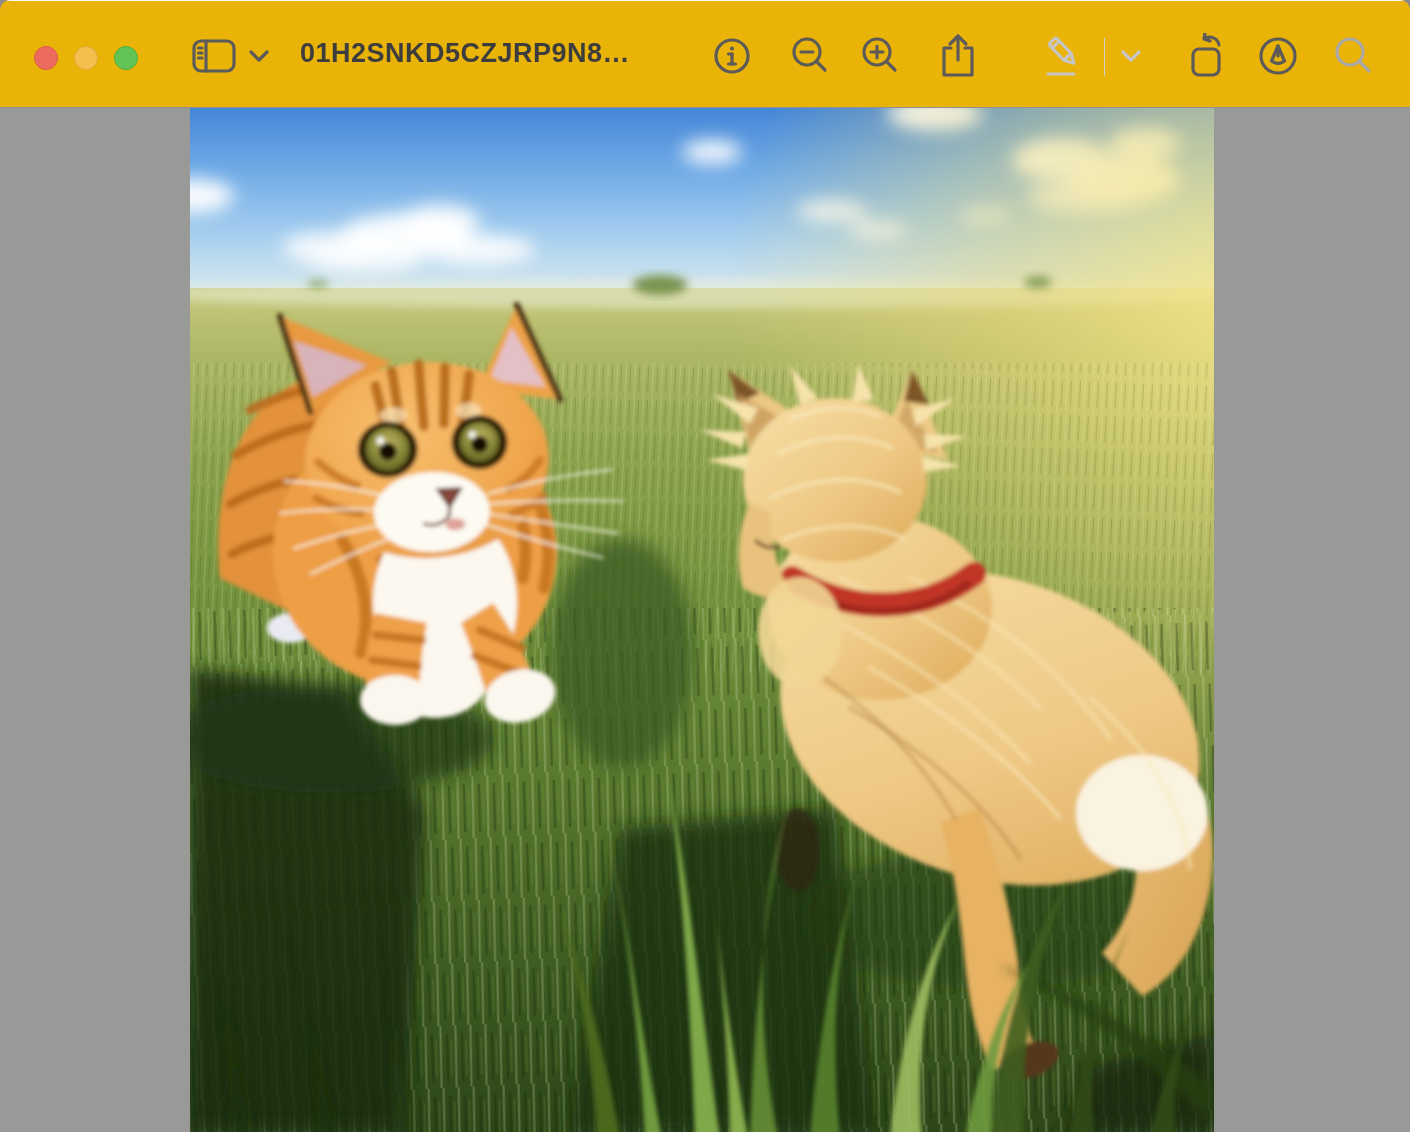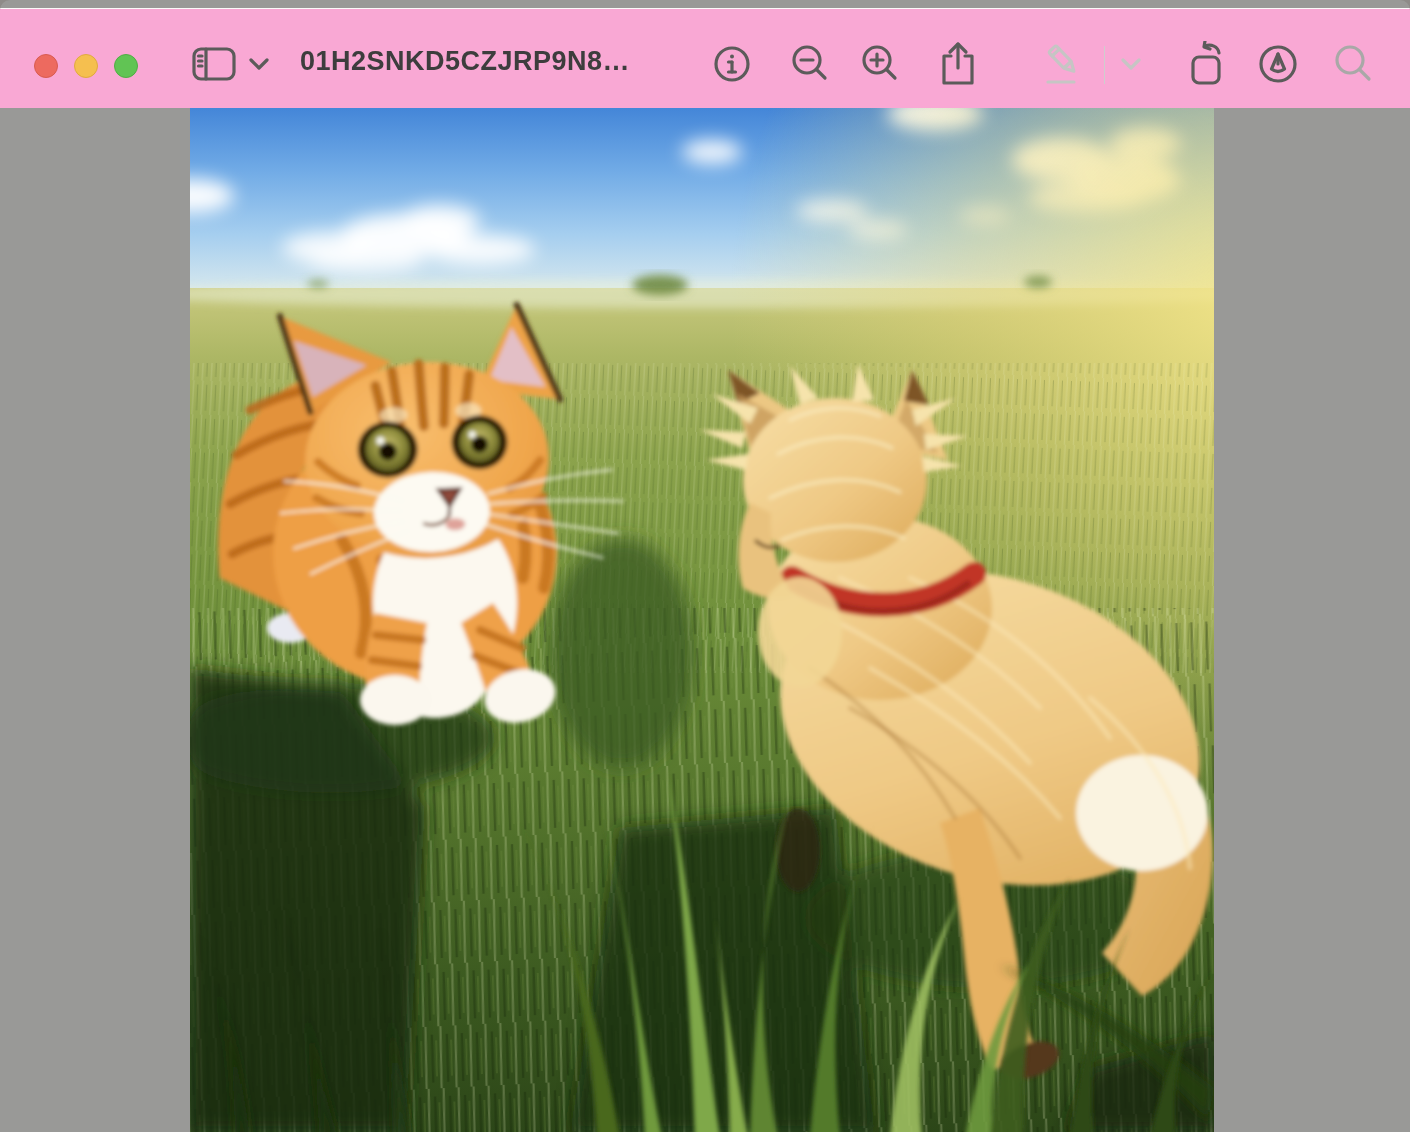--- a/index.html
+++ b/index.html
@@ -1,19 +1,19 @@
 <!DOCTYPE html>
 <html><head>
 <meta charset="utf-8">
 <style>
   html,body{margin:0;padding:0;background:#8E8B88;font-family:"Liberation Sans","DejaVu Sans",sans-serif;}
   .window{position:relative;width:1410px;height:1132px;border-radius:10px 10px 0 0;overflow:hidden;background:#999997;}
   
-  .toolbar{position:absolute;left:0;top:0;width:1410px;height:107px;background:#f9a8d4;
-           border-bottom:1px solid #8F8F8F;box-shadow:inset 0 1px 0 #FBFBFA;margin-top:8px;}
+  .toolbar{position:absolute;left:0;top:0;width:1410px;height:107px;background:#eab308;
+           border-bottom:1px solid #8F8F8F;box-shadow:inset 0 1px 0 #FBFBFA;}
   .tl{position:absolute;top:46px;width:22px;height:22px;border-radius:50%;cursor:pointer;}
   .tl.close{left:34px;background:#ED6A5F;border:1px solid #D85B50;}
   .tl.min{left:74px;background:#F5BF4F;border:1px solid #E0AA3E;}
   .tl.max{left:114px;background:#61C454;border:1px solid #4FAE44;}
   .tbtn{position:absolute;top:30px;width:44px;height:52px;display:flex;align-items:center;justify-content:center;
         background:transparent;border:none;padding:0;cursor:pointer;}
   .tbtn svg{display:block;}
   .ico{stroke:#5C5B5A;fill:none;stroke-width:3.2;stroke-linecap:round;stroke-linejoin:round;}
   .ico-dis{stroke:#C6C5C4;fill:none;stroke-width:3.2;stroke-linecap:round;stroke-linejoin:round;}
   .ico-lite{stroke:#A9A8A7;fill:none;stroke-width:3.2;stroke-linecap:round;stroke-linejoin:round;}

